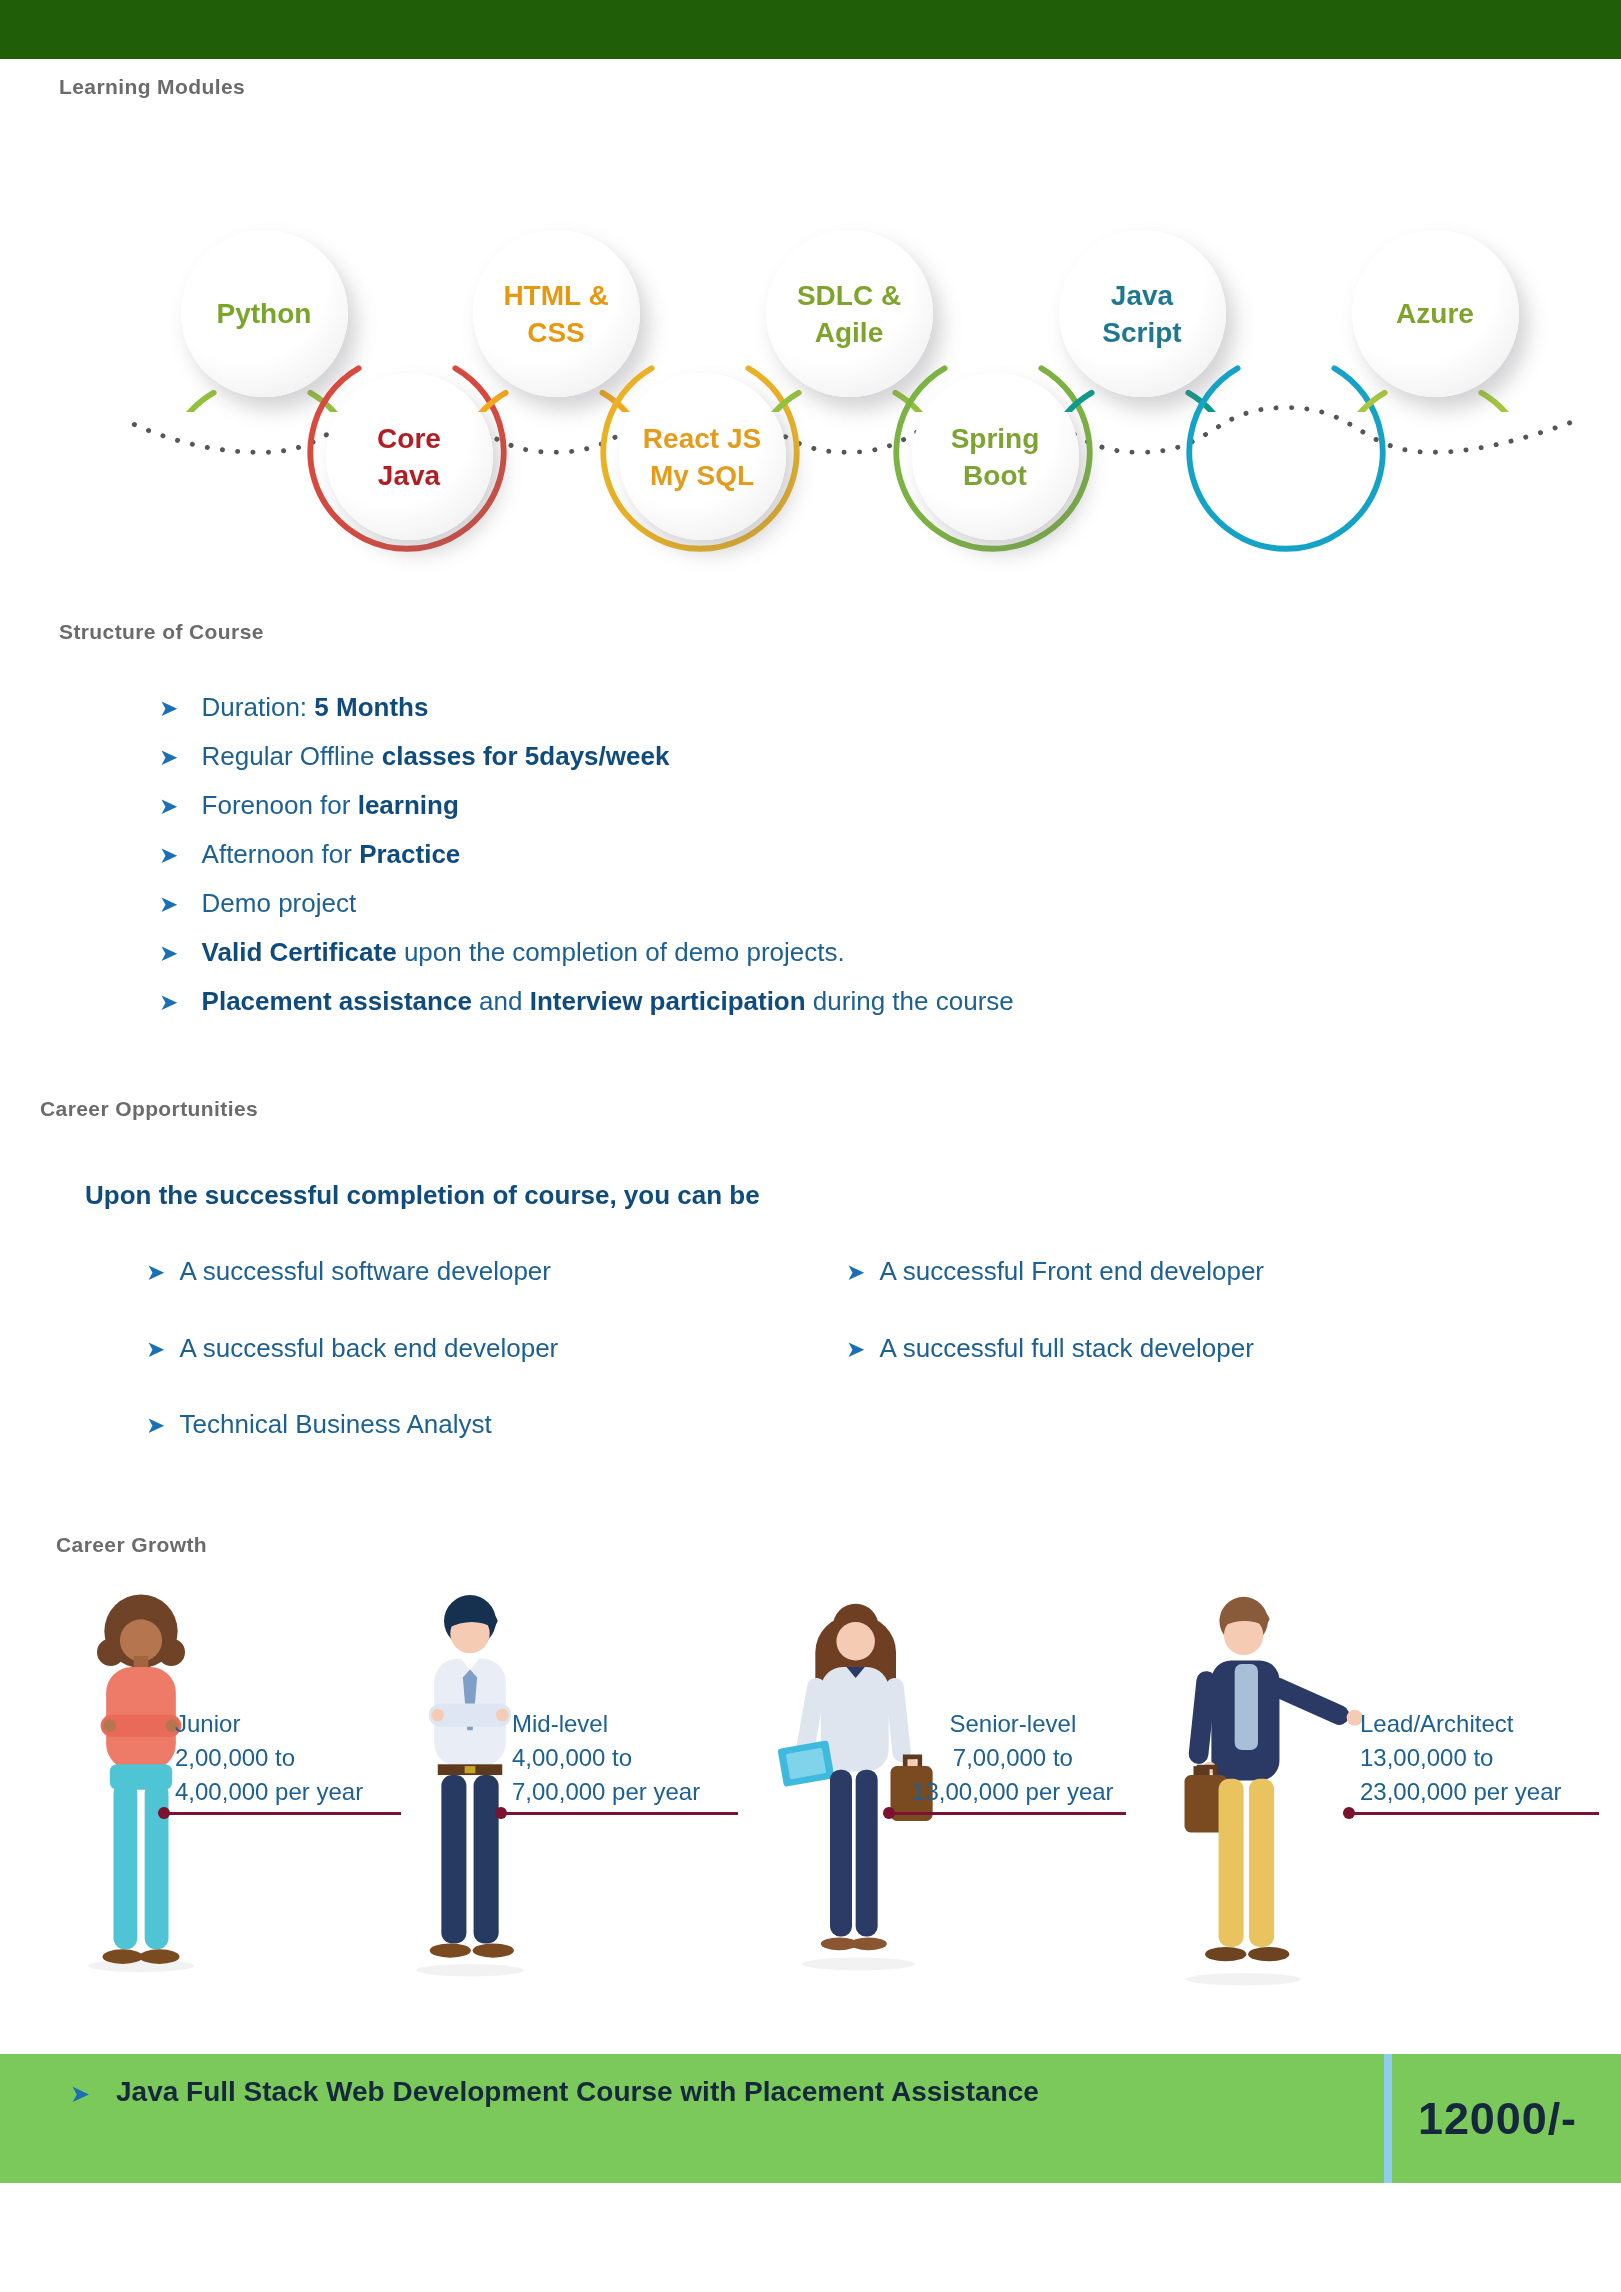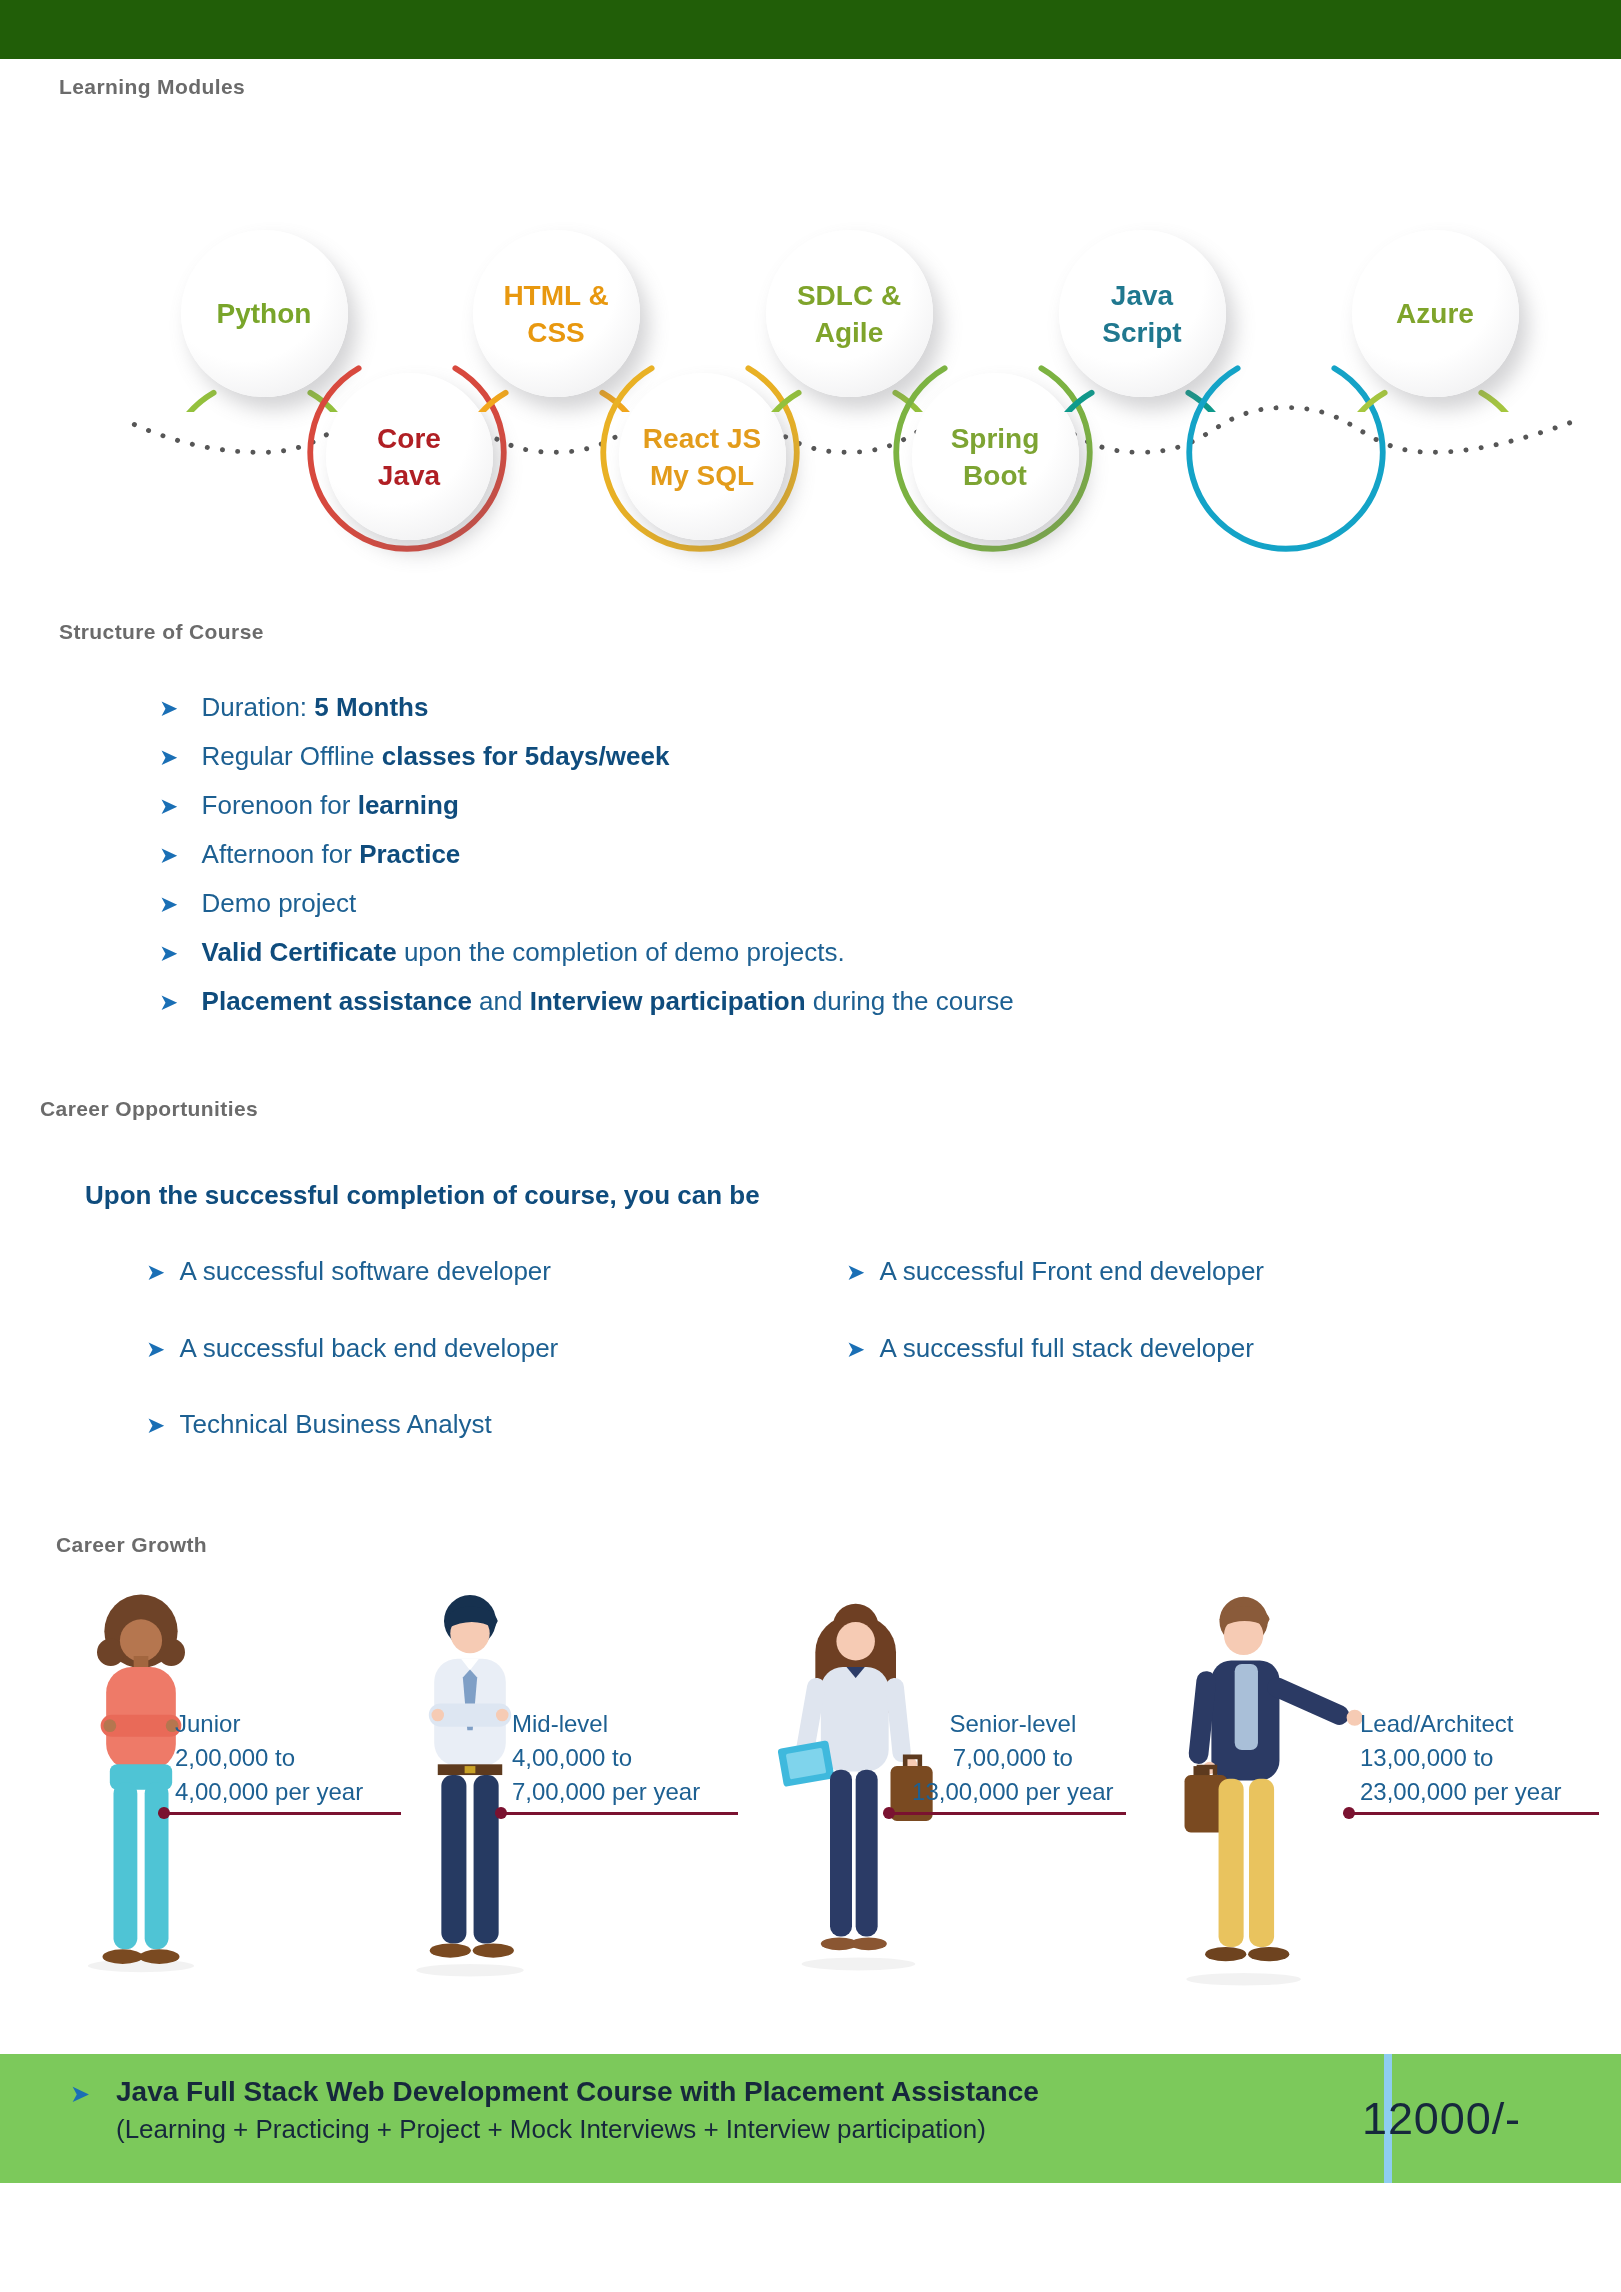--- a/index.html
+++ b/index.html
@@ -53,22 +53,22 @@
   .gl4 .growth-underline{width:253px;}
   .growth-underline::before{content:"";position:absolute;left:-2.7px;top:-4.5px;width:11.6px;height:11.6px;border-radius:50%;background:var(--maroon,#7a1230);}
 
   
   .footer-bar{position:absolute;left:0;top:2054px;width:1621px;height:129px;background:var(--footer-bar,#7cc95b);}
   .footer-arrow{position:absolute;left:70px;top:2080px;font-size:24px;color:var(--bullet-blue,#1a6fb5);z-index:3;}
   .footer-text{position:absolute;left:116px;top:2072px;z-index:3;color:var(--footer-text,#16283c);}
   .footer-title{font-size:28px;font-weight:bold;line-height:39px;white-space:nowrap;}
   .footer-subtitle{font-size:26px;line-height:36px;white-space:nowrap;}
   .footer-divider{position:absolute;left:1384px;top:2054px;width:8px;height:129px;background:var(--divider,#8ecdf0);z-index:3;}
-  .footer-price{position:absolute;left:1362px;top:2054px;height:129px;display:flex;align-items:center;
-    font-size:45px;font-weight:normal;color:var(--footer-text,#16283c);z-index:3;letter-spacing:0.9px;}
+  .footer-price{position:absolute;left:1418px;top:2054px;height:129px;display:flex;align-items:center;
+    font-size:45px;font-weight:bold;color:var(--footer-text,#16283c);z-index:3;letter-spacing:0.9px;}
 </style>
 </head>
 <body>
 
 <div id="canvas">
 
   <div class="top-bar"></div>
 
   <div class="h1 learning">Learning Modules</div>
 
@@ -318,19 +318,18 @@
     <div>Lead/Architect</div>
     <div>13,00,000 to</div>
     <div>23,00,000 per year</div>
     <div class="growth-underline"></div>
   </div>
 
   <div class="footer-bar"></div>
   <div class="footer-arrow">➤</div>
   <div class="footer-text">
     <div class="footer-title">Java Full Stack Web Development Course with Placement Assistance</div>
-    <div class="footer-subtitle">(Learning + Practicing + Project + Mock Interviews + Interview participation)</div>
   </div>
   <div class="footer-divider"></div>
   <div class="footer-price">12000/-</div>
 
 </div>
 
 
 </body></html>

